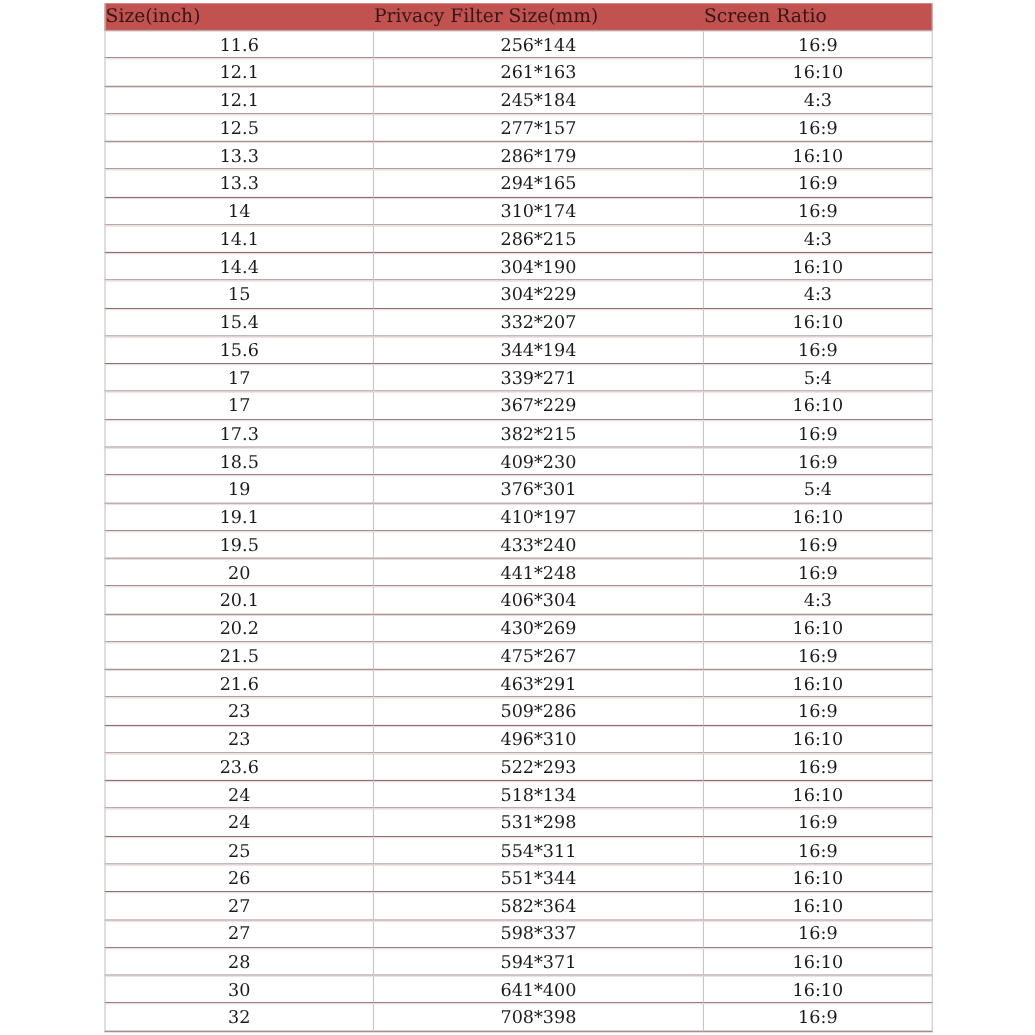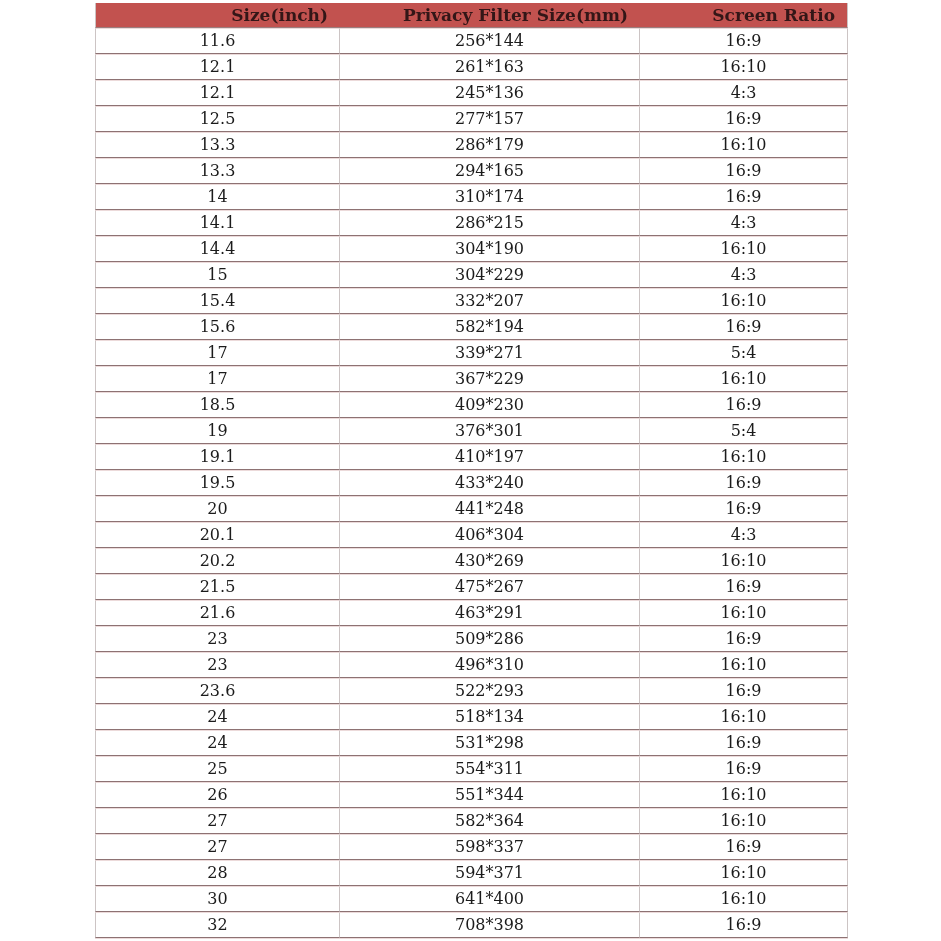--- a/index.html
+++ b/index.html
@@ -29,24 +29,24 @@
   }
   table{
     width:100%;height:100%;
     border-collapse:separate;
     border-spacing:0;
     table-layout:fixed;
   }
   th{
     background:var(--header-bg);
     color:var(--header-text);
-    font-weight:bold;
+    font-weight:normal;
     font-size:17px;
-    text-align:right;
-    padding:2px 12px;
+    text-align:left;
+    padding:2px 0;
     border-bottom:1px solid var(--header-border-bottom);
   }
   td{
     color:var(--cell-text);
     font-size:16px;
     text-align:center;
     vertical-align:middle;
     padding:0;
     line-height:1.1;
     border-top:1px solid var(--border-light);
@@ -85,21 +85,21 @@
           <td>256*144</td>
           <td>16:9</td>
         </tr>
         <tr>
           <td>12.1</td>
           <td>261*163</td>
           <td>16:10</td>
         </tr>
         <tr>
           <td>12.1</td>
-          <td>245*136</td>
+          <td>245*184</td>
           <td>4:3</td>
         </tr>
         <tr>
           <td>12.5</td>
           <td>277*157</td>
           <td>16:9</td>
         </tr>
         <tr>
           <td>13.3</td>
           <td>286*179</td>
@@ -130,32 +130,37 @@
           <td>304*229</td>
           <td>4:3</td>
         </tr>
         <tr>
           <td>15.4</td>
           <td>332*207</td>
           <td>16:10</td>
         </tr>
         <tr>
           <td>15.6</td>
-          <td>582*194</td>
+          <td>344*194</td>
           <td>16:9</td>
         </tr>
         <tr>
           <td>17</td>
           <td>339*271</td>
           <td>5:4</td>
         </tr>
         <tr>
           <td>17</td>
           <td>367*229</td>
           <td>16:10</td>
+        </tr>
+        <tr>
+          <td>17.3</td>
+          <td>382*215</td>
+          <td>16:9</td>
         </tr>
         <tr>
           <td>18.5</td>
           <td>409*230</td>
           <td>16:9</td>
         </tr>
         <tr>
           <td>19</td>
           <td>376*301</td>
           <td>5:4</td>

